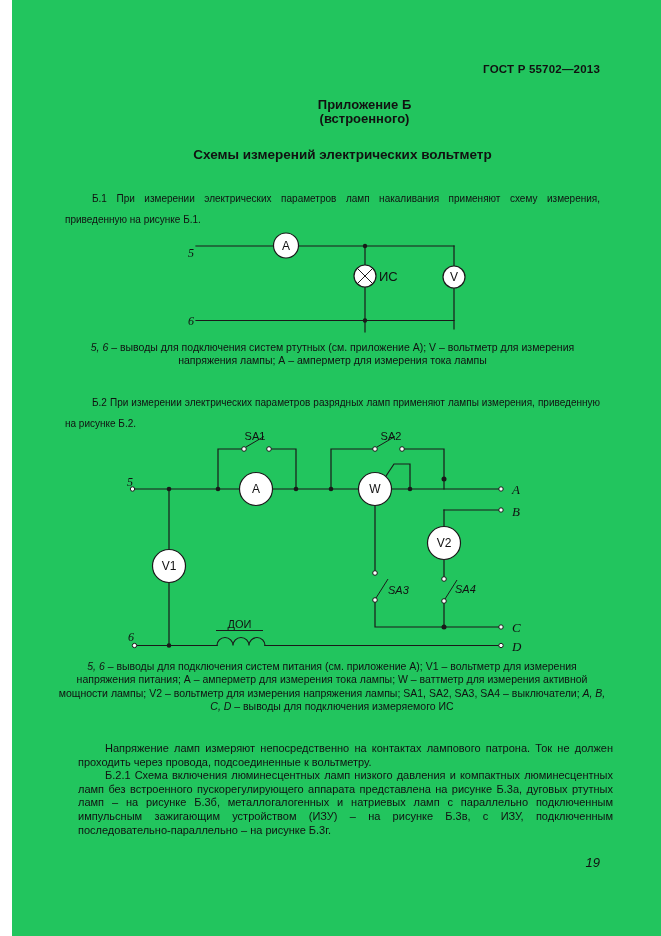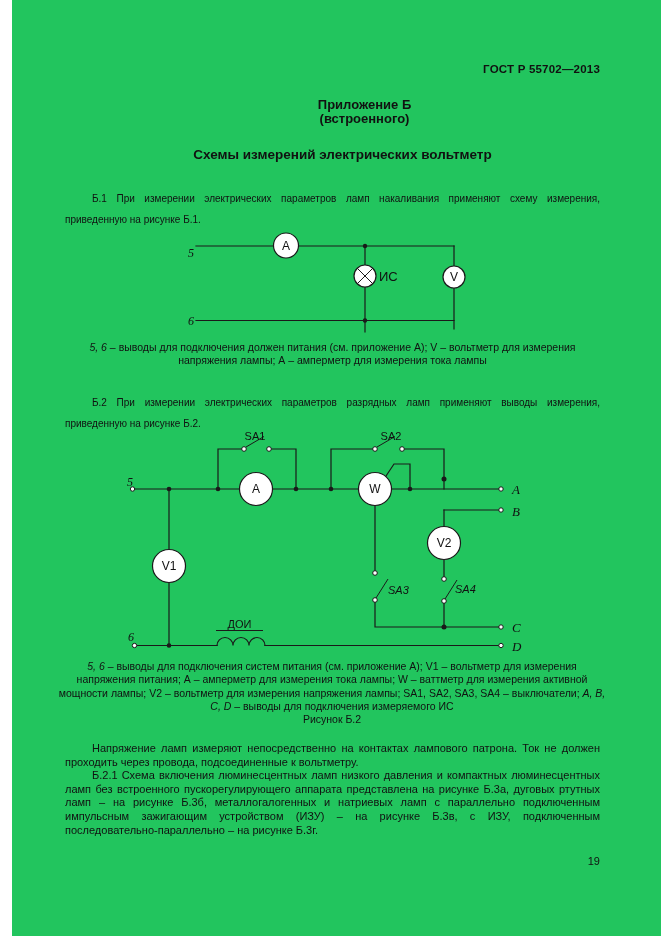--- a/index.html
+++ b/index.html
@@ -24,30 +24,30 @@
   .heading{
     top:147px;left:0;right:0;text-align:center;
     font-size:13.5px;font-weight:bold;margin:0;
   }
   .body-par{
     font-size:10px;line-height:21px;text-align:justify;
     text-indent:27px;margin:0;
   }
   .par-b1{top:188px;left:53px;width:535px;}
   .par-b2{top:392px;left:53px;width:535px;}
-  .notes{top:742px;left:53px;width:535px;}
+  .notes{top:742px;left:66px;width:535px;}
   .notes p{font-size:11px;line-height:13.6px;text-align:justify;text-indent:27px;margin:0;}
   .caption{
     text-align:center;font-size:10.5px;line-height:13.3px;
   }
   .cap-b1{top:341px;left:53px;width:535px;}
   .cap-b2{top:660px;left:45px;width:550px;}
   .fig-label{display:block;}
   .it{font-style:italic;}
-  .page-num{top:855px;right:73px;font-size:11px;}
+  .page-num{top:855px;right:73px;font-size:13px;font-style:italic;}
   svg{display:block;}
   .wire{stroke:#1a1a1a;stroke-width:1.2;fill:none;stroke-linecap:square;}
   .thin{stroke:#1a1a1a;stroke-width:1;fill:none;}
   .meter{stroke:#1a1a1a;stroke-width:1.2;fill:#ffffff;}
   .dot{fill:#1a1a1a;stroke:none;}
   .term{stroke:#1a1a1a;stroke-width:1;fill:#ffffff;}
   .sv-lbl{font-family:"Liberation Sans",sans-serif;font-size:12px;fill:#111;}
   .sv-lbl-sm{font-family:"Liberation Sans",sans-serif;font-size:11px;fill:#111;}
   .sv-lbl-lg{font-family:"Liberation Sans",sans-serif;font-size:13px;fill:#111;}
   .sv-it{font-family:"Liberation Sans",sans-serif;font-size:11px;font-style:italic;fill:#111;}
@@ -92,24 +92,24 @@
     <text class="sv-lbl-lg" x="207" y="48.5">ИС</text>
     <g>
       <circle class="meter" cx="282" cy="45" r="11"></circle>
       <text class="sv-lbl mid" x="282" y="49">V</text>
     </g>
     <text class="sv-serif-sm end" x="22" y="24.5">5</text>
     <text class="sv-serif-sm end" x="22" y="93">6</text>
   </svg>
 
   <div class="abs caption cap-b1">
-    <span class="it">5, 6</span><span> – выводы для подключения должен питания (см. приложение А); V – вольтметр для измерения напряжения лампы; А – амперметр для измерения тока лампы</span>
-  </div>
-
-  <p class="abs body-par par-b2">Б.2 При измерении электрических параметров разрядных ламп применяют выводы измерения, приведенную на рисунке Б.2.</p>
+    <span class="it">5, 6</span><span> – выводы для подключения систем ртутных (см. приложение А); V – вольтметр для измерения напряжения лампы; А – амперметр для измерения тока лампы</span>
+  </div>
+
+  <p class="abs body-par par-b2">Б.2 При измерении электрических параметров разрядных ламп применяют лампы измерения, приведенную на рисунке Б.2.</p>
 
   <svg class="abs" style="top:426px;left:112px;" width="408" height="232" viewBox="0 0 408 232">
     <g>
 
       <path class="wire" d="M10.5,63 H374.5"></path>
 
       <path class="wire" d="M45,63 V219.5"></path>
 
       <path class="wire" d="M94,63 V23 H117.5"></path>
       <path class="wire" d="M147.5,23 H172 V63"></path>
@@ -196,21 +196,20 @@
     <text class="sv-serif-sm" x="3" y="60">5</text>
     <text class="sv-serif-sm" x="4" y="215">6</text>
     <text class="sv-serif-it" x="388" y="68">A</text>
     <text class="sv-serif-it" x="388" y="89.5">B</text>
     <text class="sv-serif-it" x="388" y="206">C</text>
     <text class="sv-serif-it" x="388" y="224.5">D</text>
   </svg>
 
   <div class="abs caption cap-b2">
     <span class="it">5, 6</span><span> – выводы для подключения систем питания (см. приложение А); V1 – вольтметр для измерения напряжения питания; А – амперметр для измерения тока лампы; W – ваттметр для измерения активной мощности лампы; V2 – вольтметр для измерения напряжения лампы; SA1, SA2, SA3, SA4 – выключатели; </span><span class="it">A, B, C, D</span><span> – выводы для подключения измеряемого ИС</span>
-    <span class="fig-label">Рисунок Б.2</span>
   </div>
 
   <div class="abs notes">
     <p>Напряжение ламп измеряют непосредственно на контактах лампового патрона. Ток не должен проходить через провода, подсоединенные к вольтметру.</p>
     <p>Б.2.1 Схема включения люминесцентных ламп низкого давления и компактных люминесцентных ламп без встроенного пускорегулирующего аппарата представлена на рисунке Б.3а, дуговых ртутных ламп – на рисунке Б.3б, металлогалогенных и натриевых ламп с параллельно подключенным импульсным зажигающим устройством (ИЗУ) – на рисунке Б.3в, с ИЗУ, подключенным последовательно-параллельно – на рисунке Б.3г.</p>
   </div>
 
   <div class="abs page-num">19</div>
 
 </div>

